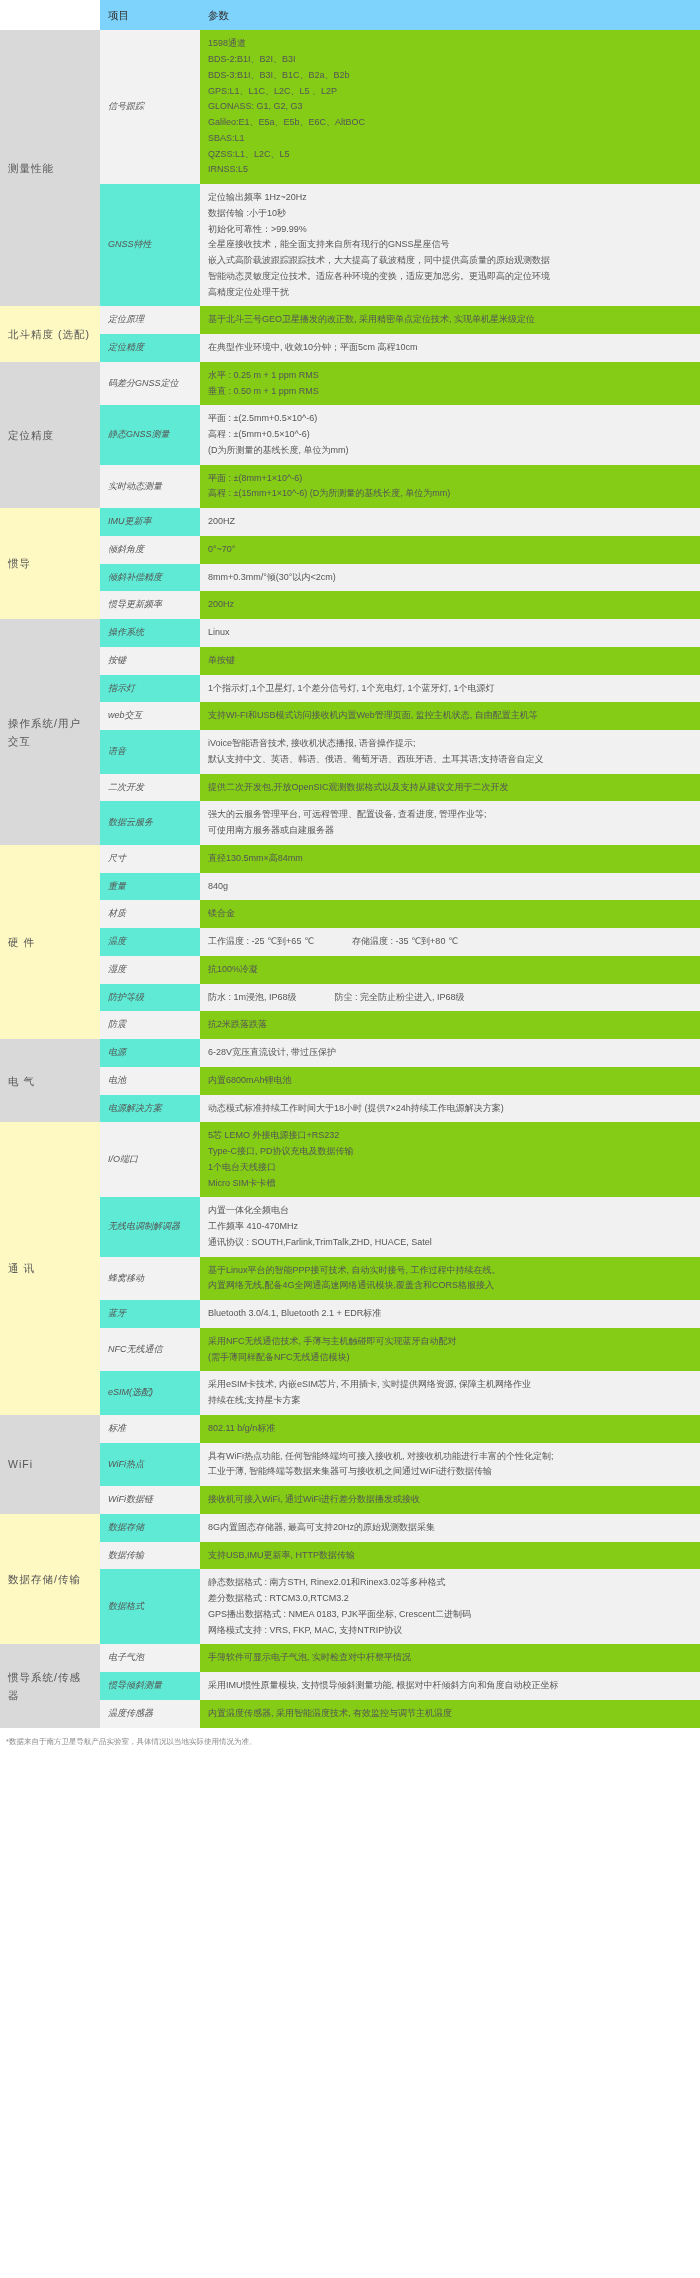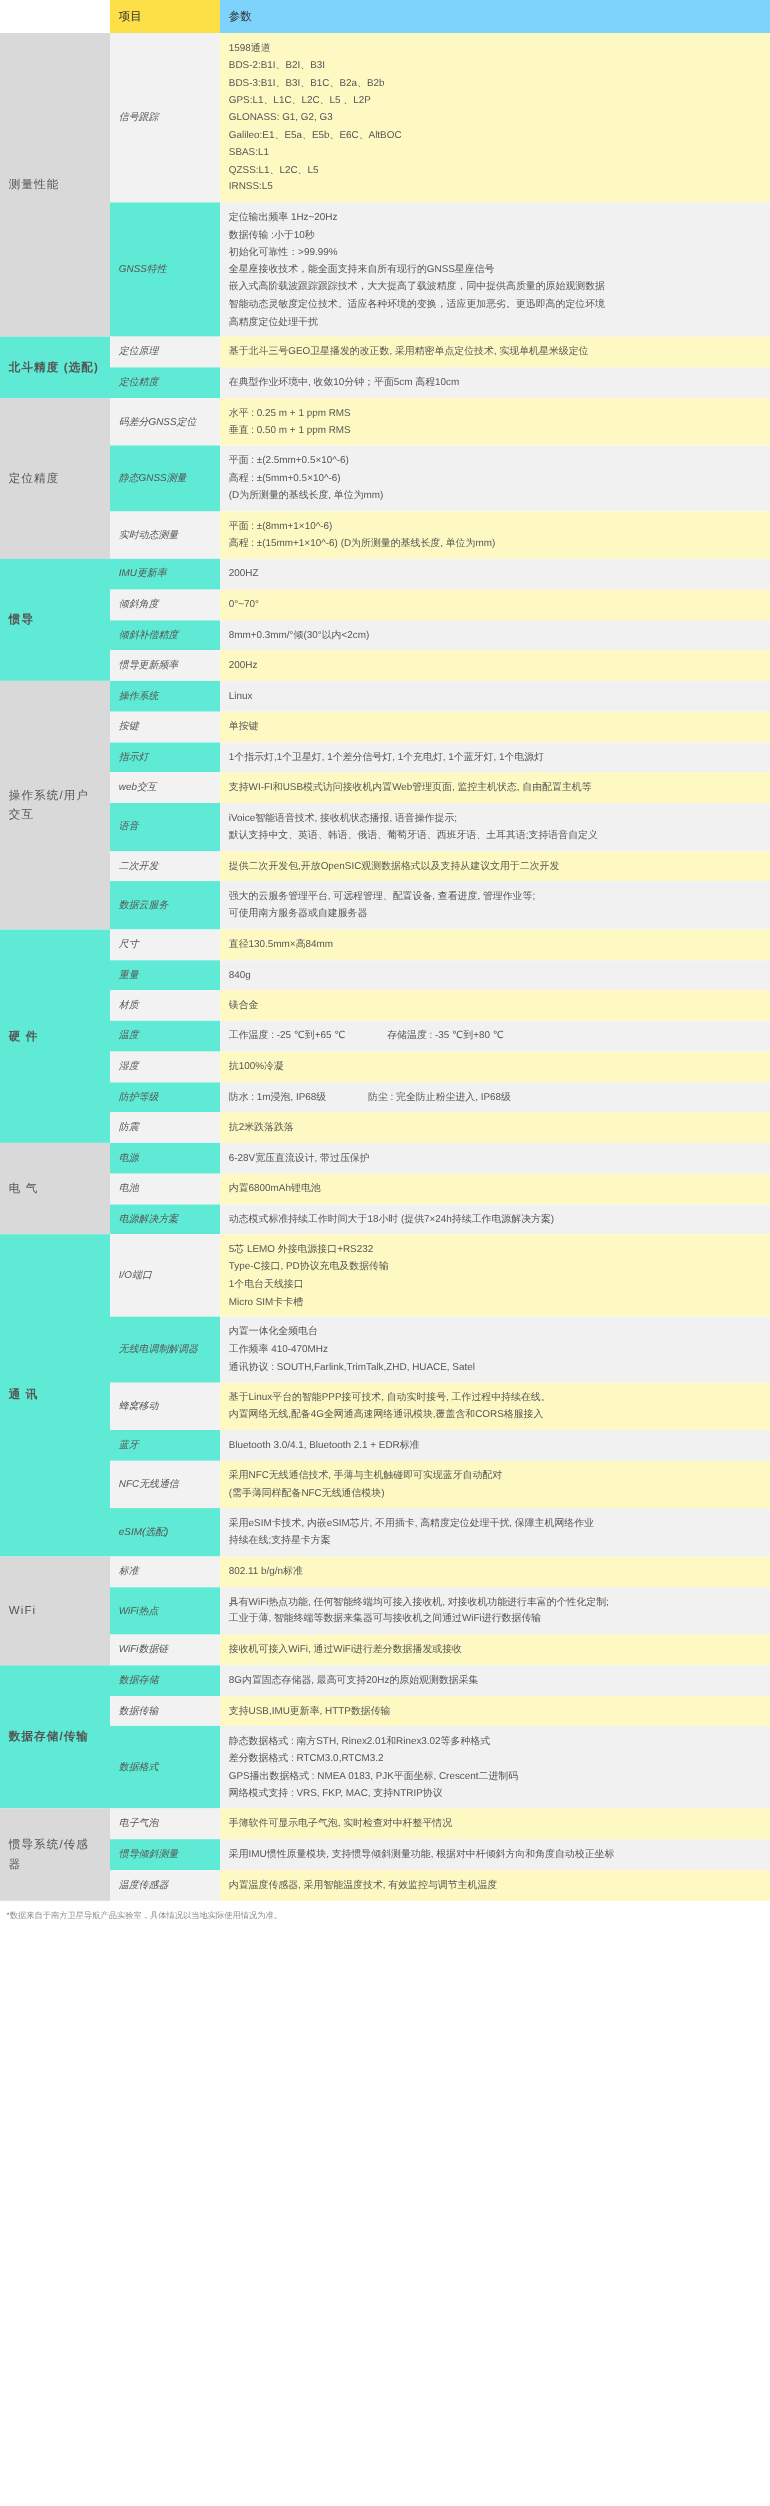--- a/index.html
+++ b/index.html
@@ -31,45 +31,45 @@
 
   thead th {
     background: #ffffff;
     color: #333;
     font-weight: bold;
     font-size: 10.5px;
     padding-top: 10px;
     padding-bottom: 10px;
   }
   thead th.h-cat { background: #ffffff; }
-  thead th.h-item { background: #fde047; }
+  thead th.h-item { background: #7dd3fc; }
   thead th.h-val { background: #7dd3fc; }
 
   td.cat {
     text-align: center;
     font-size: 10.5px;
     color: #555;
     background: #d9d9d9;
     letter-spacing: 1px;
   }
-  td.cat.alt { background: #5eead4; font-weight: bold; }
+  td.cat.alt { background: #fef9c3; }
 
   td.item {
     text-align: center;
     font-size: 9px;
     color: #555;
     background: #f2f2f2;
     font-style: italic;
   }
   td.item.shade { background: #5eead4; }
 
   td.val {
     font-size: 9px;
     color: #555;
-    background: #fef9c3;
+    background: #84cc16;
   }
   td.val.shade { background: #f1f1f1; }
 
   td.val .line { display: block; }
   td.val .sub { display: inline-block; }
   td.val .gap { display: inline-block; width: 38px; }
 
   .footnote {
     padding: 8px 6px 14px 6px;
     font-size: 7.5px;
@@ -318,21 +318,21 @@
       <tr>
         <td class="item col-item">NFC无线通信</td>
         <td class="val col-val">
           <span class="line"><span class="sub">采用NFC无线通信技术, 手薄与主机触碰即可实现蓝牙自动配对</span></span>
           <span class="line"><span class="sub">(需手薄同样配备NFC无线通信模块)</span></span>
         </td>
       </tr>
       <tr>
         <td class="item col-item shade">eSIM(选配)</td>
         <td class="val col-val shade">
-          <span class="line"><span class="sub">采用eSIM卡技术, 内嵌eSIM芯片, 不用插卡, 高精度定位处理干扰, 保障主机网络作业</span></span>
+          <span class="line"><span class="sub">采用eSIM卡技术, 内嵌eSIM芯片, 不用插卡, 实时提供网络资源, 保障主机网络作业</span></span>
           <span class="line"><span class="sub">持续在线;支持星卡方案</span></span>
         </td>
       </tr>
       <tr>
         <td class="cat col-cat" rowspan="3">WiFi</td>
         <td class="item col-item">标准</td>
         <td class="val col-val">
           <span class="line"><span class="sub">802.11 b/g/n标准</span></span>
         </td>
       </tr>

